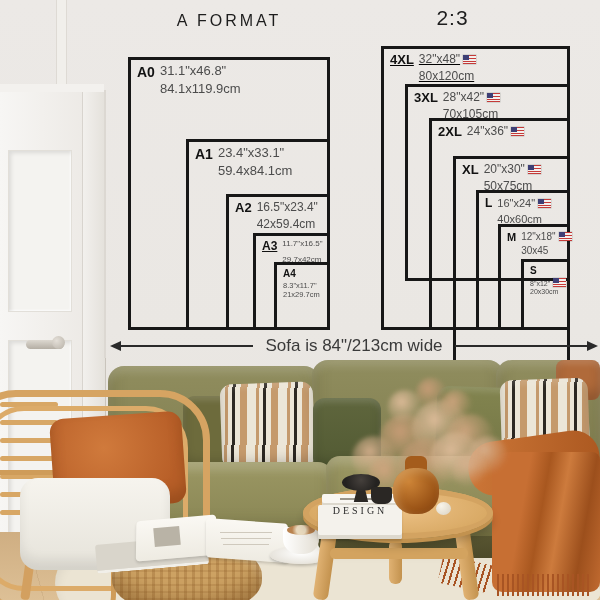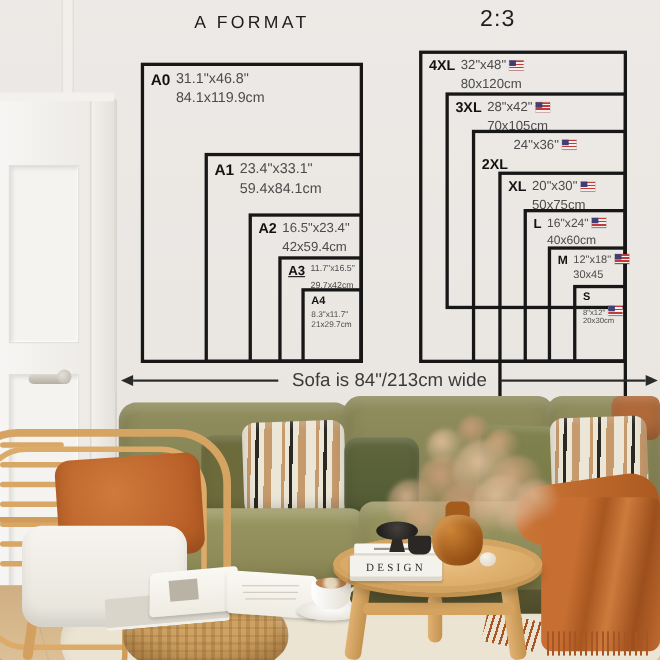--- a/index.html
+++ b/index.html
@@ -140,23 +140,23 @@
   .table-top{left:303px;top:487px;width:190px;height:52px;border-radius:50%;
         background:radial-gradient(ellipse at 50% 38%,#eec388,#d6a660 78%);
         box-shadow:inset 0 0 0 6px #d3a361,0 4px 0 #c2924f,0 8px 8px rgba(0,0,0,.18);}
   .table-leg{background:linear-gradient(90deg,#e0b273,#c3924e);border-radius:6px;}
   .tl1{left:318px;top:522px;width:15px;height:78px;transform:rotate(8deg);}
   .tl2{left:459px;top:522px;width:15px;height:78px;transform:rotate(-8deg);}
   .tl3{left:389px;top:540px;width:13px;height:44px;}
   .stretcher{left:330px;top:548px;width:138px;height:11px;border-radius:5px;background:#d3a35f;}
   .thin-book{left:322px;top:494px;width:78px;height:12px;border-radius:2px;background:#f8f6f1;
         box-shadow:inset 0 -3px 0 #dcd8cd;}
-  .design-book{left:318px;top:505px;width:84px;height:23px;border-radius:2px;
+  .design-book{left:318px;top:505px;width:84px;height:34px;border-radius:2px;
         background:#f4f2ec;box-shadow:inset 0 -4px 0 #ddd9ce,0 2px 2px rgba(0,0,0,.15);
-        display:flex;align-items:center;justify-content:center;}
+        display:flex;justify-content:center;}
   .design-text{font-family:"Liberation Serif",serif;font-size:10px;letter-spacing:3px;color:#2d2d2d;}
   .book-smalltext{left:340px;top:498px;width:38px;height:2px;background:#9a968c;}
   .bowl-stem{left:353px;top:487px;width:16px;height:15px;background:#2b2825;
         clip-path:polygon(28% 0,72% 0,95% 100%,5% 100%);}
   .bowl-top{left:342px;top:474px;width:38px;height:17px;border-radius:50%;
         background:radial-gradient(circle at 50% 35%,#45403c,#242220 70%);}
   .black-cup{left:371px;top:487px;width:21px;height:17px;border-radius:3px 3px 7px 7px;background:#2a2724;}
   .vase-neck{left:405px;top:456px;width:22px;height:18px;border-radius:6px 6px 0 0;background:#a45c1c;}
   .vase{left:393px;top:468px;width:46px;height:46px;border-radius:45%;
         background:radial-gradient(circle at 35% 30%,#cd8437,#9c5517 62%,#7c3d0d);
@@ -213,37 +213,37 @@
           <span class="cm">29.7x42cm</span>
         </div>
       </div>
       <div class="size-rect stacked" style="left: 274px; top: 262px; width: 56px; height: 68px;">
         <div class="size-label" style="font-size: 7.5px;">
           <b class="code" style="font-size: 10px;">A4</b>
           <span class="dims">8.3"x11.7"</span>
           <span class="cm">21x29.7cm</span>
         </div>
       </div>
-      <div class="size-rect" style="left: 381px; top: 46px; width: 189px; height: 284px;">
+      <div class="size-rect" style="left: 381px; top: 46px; width: 189px; height: 284px; text-decoration: underline;">
         <div class="size-label" style="font-size: 12px;">
           <b class="code" style="font-size: 13px;">4XL</b>
           <span class="dims">32"x48"<i class="flag"></i></span>
           <span class="cm">80x120cm</span>
         </div>
       </div>
       <div class="size-rect" style="left: 405px; top: 84px; width: 165px; height: 197px;">
         <div class="size-label" style="font-size: 12px;">
           <b class="code" style="font-size: 13px;">3XL</b>
           <span class="dims">28"x42"<i class="flag"></i></span>
           <span class="cm">70x105cm</span>
         </div>
       </div>
       <div class="size-rect" style="left: 429px; top: 118px; width: 141px; height: 212px;">
         <div class="size-label" style="font-size: 12px;">
-          <b class="code" style="font-size: 13px; margin-top: 18px;">2XL</b>
+          <b class="code" style="font-size: 13px;">2XL</b>
           <span class="dims">24"x36"<i class="flag"></i></span>
         </div>
       </div>
       <div class="size-rect" style="left: 453px; top: 156px; width: 117px; height: 218px;">
         <div class="size-label" style="font-size: 12px;">
           <b class="code" style="font-size: 13px;">XL</b>
           <span class="dims">20"x30"<i class="flag"></i></span>
           <span class="cm">50x75cm</span>
         </div>
       </div>

